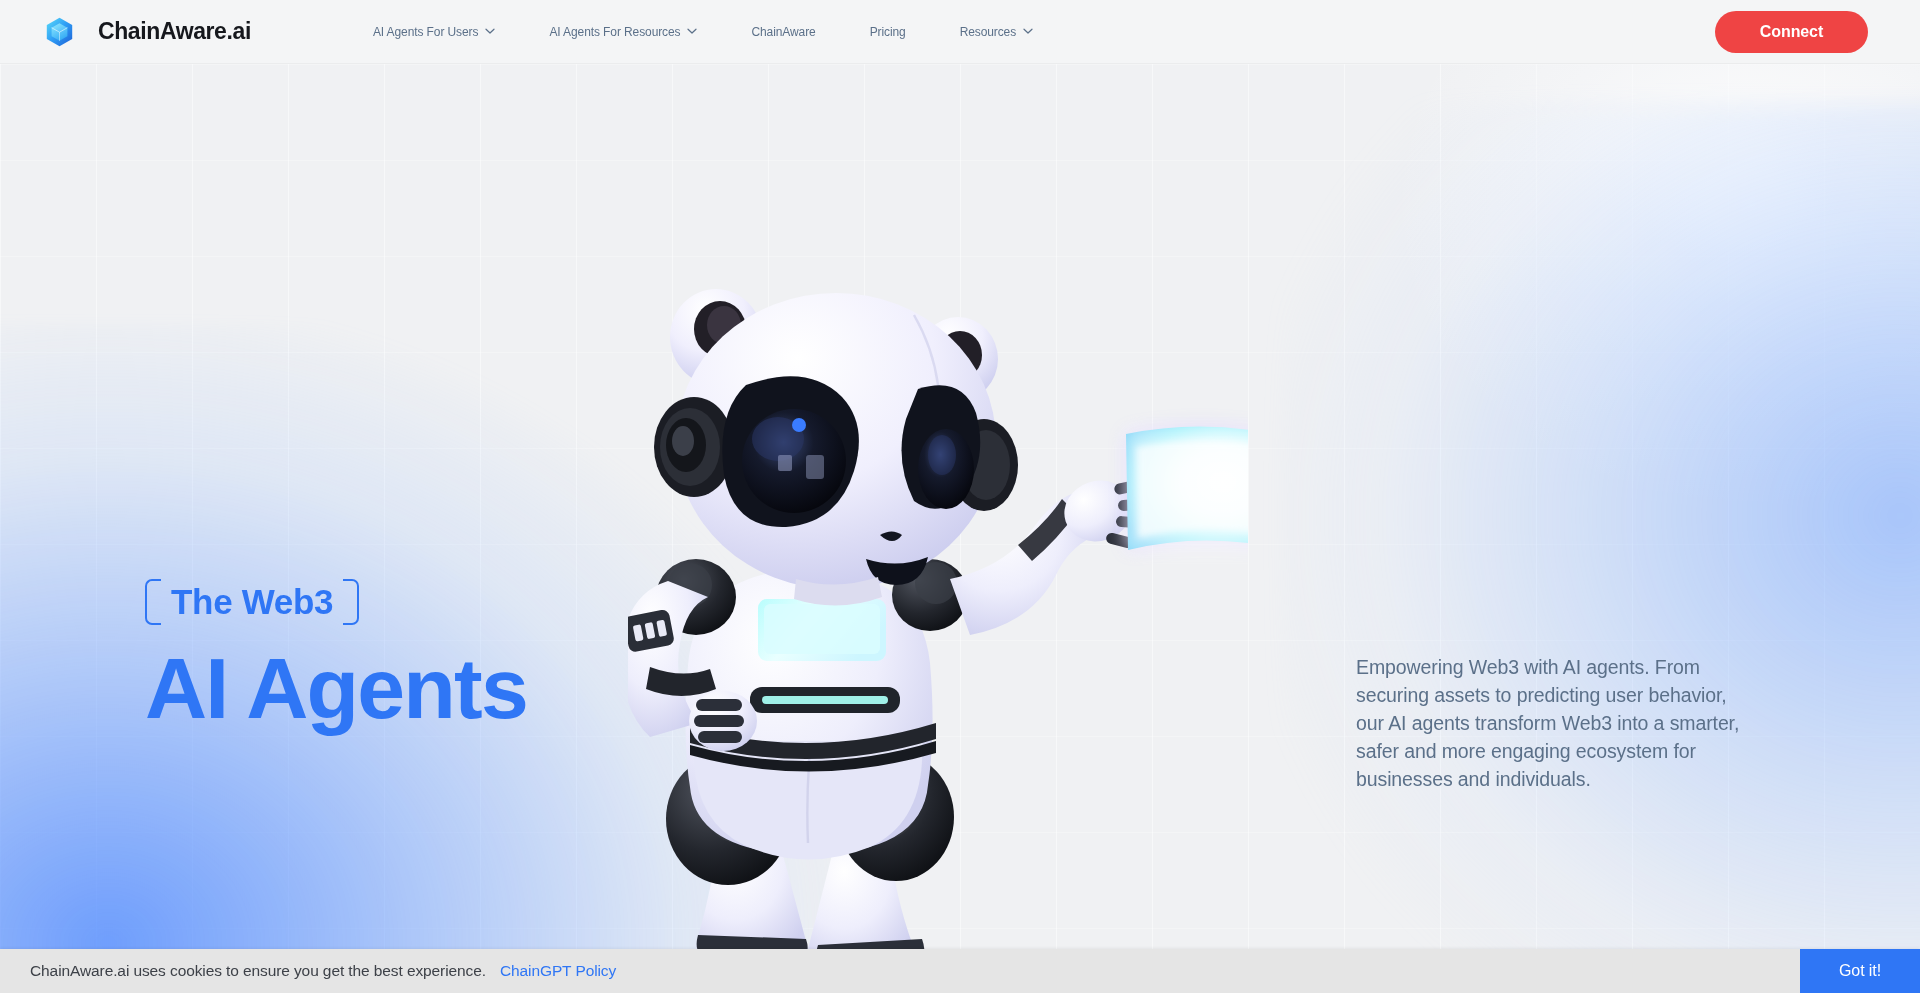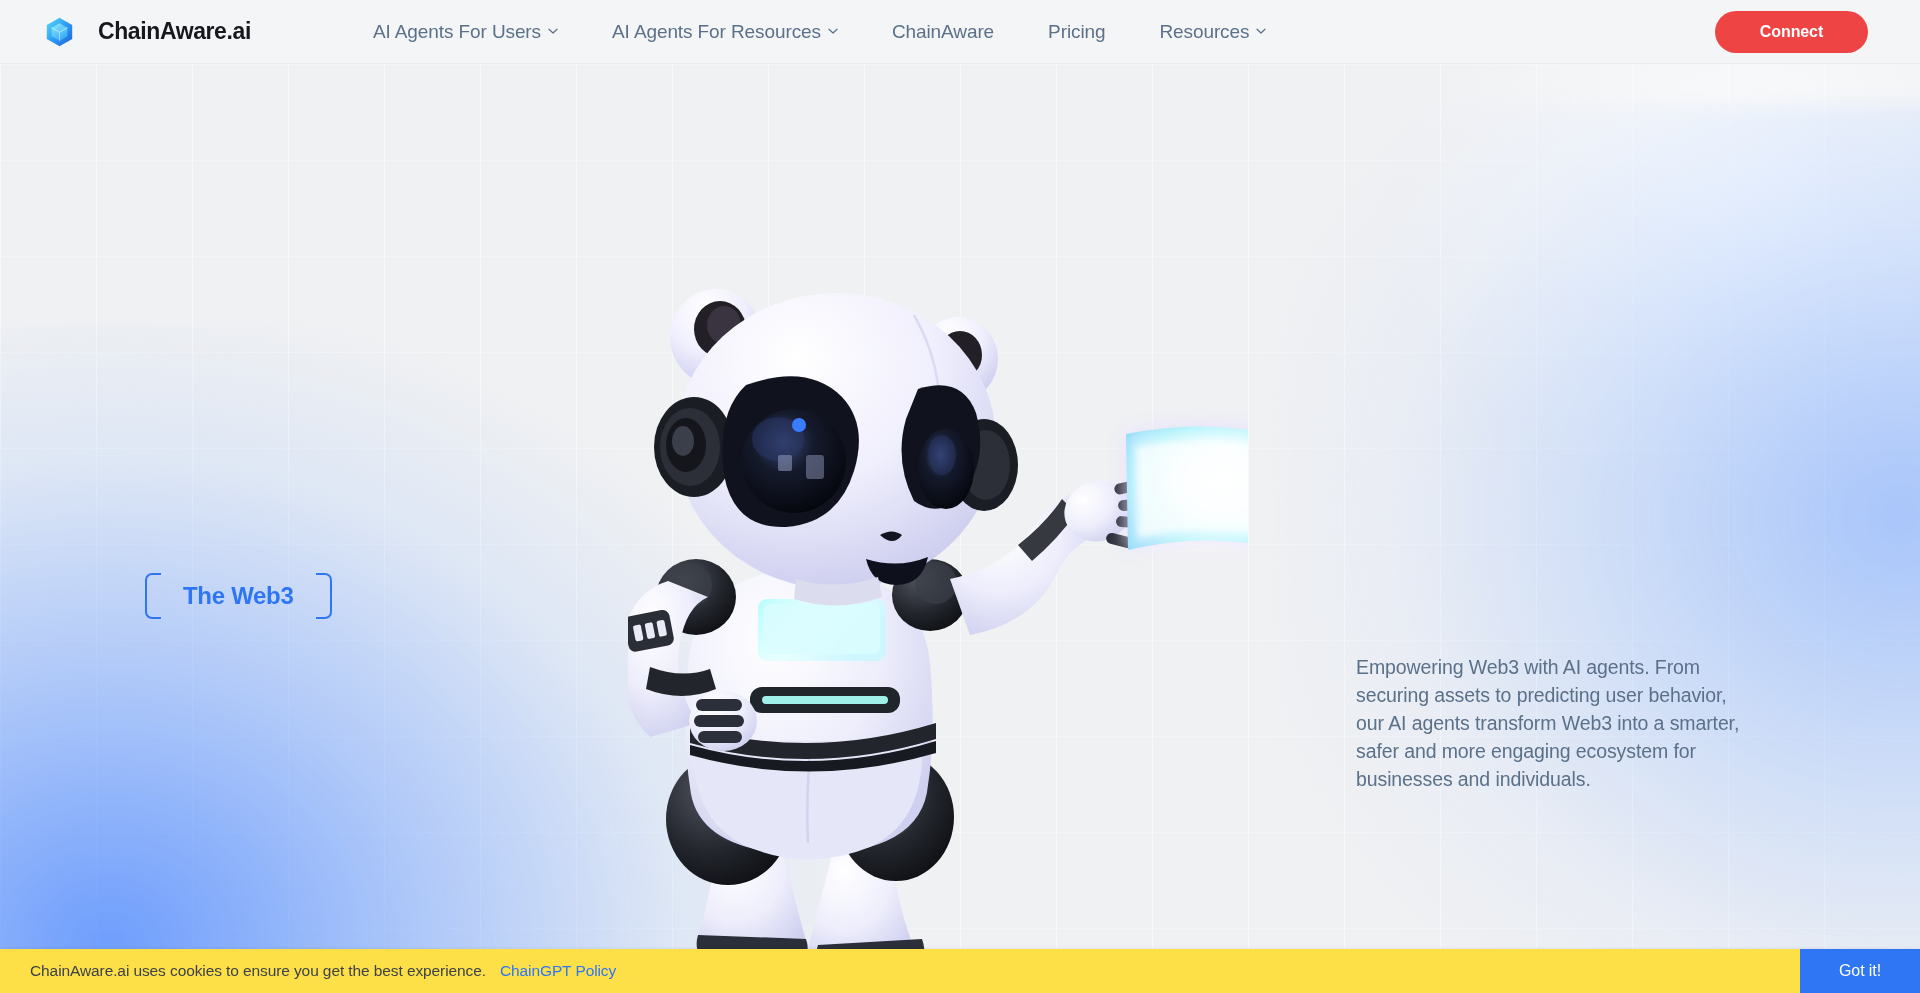--- a/index.html
+++ b/index.html
@@ -21,21 +21,21 @@
   }
   .brand { display:flex; align-items:center; gap:25px; margin-left:46px; }
   .brand-mark { width:27px; height:30px; position:relative; }
   .brand-name {
     font-size:23px; font-weight:700; color:#16181d; letter-spacing:-0.4px;
   }
 
   .nav { display:flex; align-items:center; gap:0px; margin-left:95px; }
   .nav-item {
     display:flex; align-items:center; gap:7px;
-    font-size:19px; color:#5b7089; letter-spacing:-0.1px;
+    font-size:12px; color:#5b7089; letter-spacing:-0.1px;
     padding:0 27px; cursor:pointer; white-space:nowrap;
   }
   .chev { display:inline-block; width:10px; height:10px; position:relative; top:-1px; }
   .chev svg { display:block; }
 
   .connect-btn {
     position:absolute; right:52px; top:11px;
     width:153px; height:42px; border-radius:21px;
     background:#ef4444; color:#ffffff;
     font-size:16px; font-weight:700; letter-spacing:-0.1px;
@@ -77,22 +77,22 @@
     position:absolute; right:-180px; top:-160px;
     width:700px; height:600px;
     background:radial-gradient(ellipse at 50% 50%, rgba(255,255,255,0.9) 0%, rgba(248,249,251,0.5) 45%, rgba(240,241,243,0) 72%);
     pointer-events:none;
   }
 
   
   .headline-block { position:absolute; left:145px; top:520px; }
   .eyebrow {
     position:relative; display:inline-block;
-    font-size:24px; font-weight:700; color:#2f76f5;
-    letter-spacing:-0.3px; padding:0 38px;
+    font-size:35px; font-weight:700; color:#2f76f5;
+    letter-spacing:-0.3px; padding:0 26px;
     line-height:1;
   }
   .brk {
     position:absolute; top:50%; transform:translateY(-50%);
     width:16px; height:46px;
     border:2.6px solid #2f76f5;
   }
   .brk.l { left:0; border-right:none; border-radius:7px 0 0 7px; }
   .brk.r { right:0; border-left:none; border-radius:0 7px 7px 0; }
 
@@ -137,21 +137,21 @@
   .robot-wrap {
     position:absolute; left:628px; top:165px;
     width:620px; height:760px;
     pointer-events:none;
   }
   .robot-svg { display:block; width:100%; height:100%; }
 
   
   .cookie {
     position:absolute; left:0; bottom:0; width:1920px; height:44px;
-    background:#fde047;
+    background:#e5e5e5;
     display:flex; align-items:center;
     z-index:60;
     box-shadow:0 -1px 3px rgba(0,0,0,0.06);
   }
   .cookie-text {
     margin-left:30px; font-size:15.5px; color:#3d4148; letter-spacing:-0.1px;
   }
   .cookie-link {
     margin-left:14px; font-size:15.5px; color:#2f76f5; cursor:pointer;
     letter-spacing:-0.1px;
@@ -378,20 +378,21 @@
         <path d="M168 350 q40 12 82 -2 l4 20 q-44 16 -88 2 z" fill="#dcdcef"></path>
       </svg>
     </div>
 
     <div class="headline-block">
       <div class="eyebrow">
         <span class="brk l"></span>
         <span>The Web3</span>
         <span class="brk r"></span>
       </div>
+      <h1 class="headline">AI Agents</h1>
     </div>
 
     <p class="description">Empowering Web3 with AI agents. From securing assets to predicting user behavior, our AI agents transform Web3 into a smarter, safer and more engaging ecosystem for businesses and individuals.</p>
 
     <div class="incubated">
       <span class="incubated-label">INCUBATED by</span>
       <span class="chaingpt-logo">
         <span class="cg-mark">
           <svg viewBox="0 0 31 28" width="31" height="28">
             <path d="M24 2 H8 A6 6 0 0 0 2 8 V20 A6 6 0 0 0 8 26 H24" fill="none" stroke="#6e82a8" stroke-width="3.1" stroke-linecap="round"></path>

